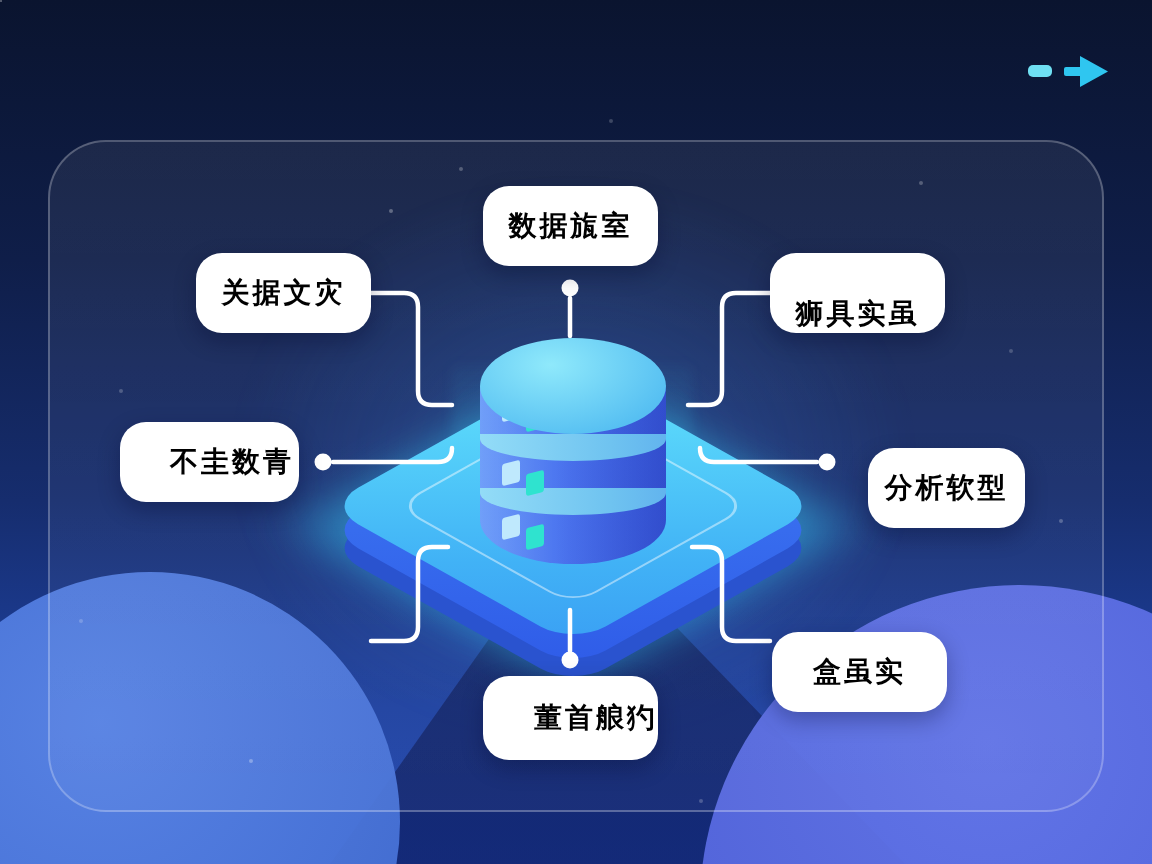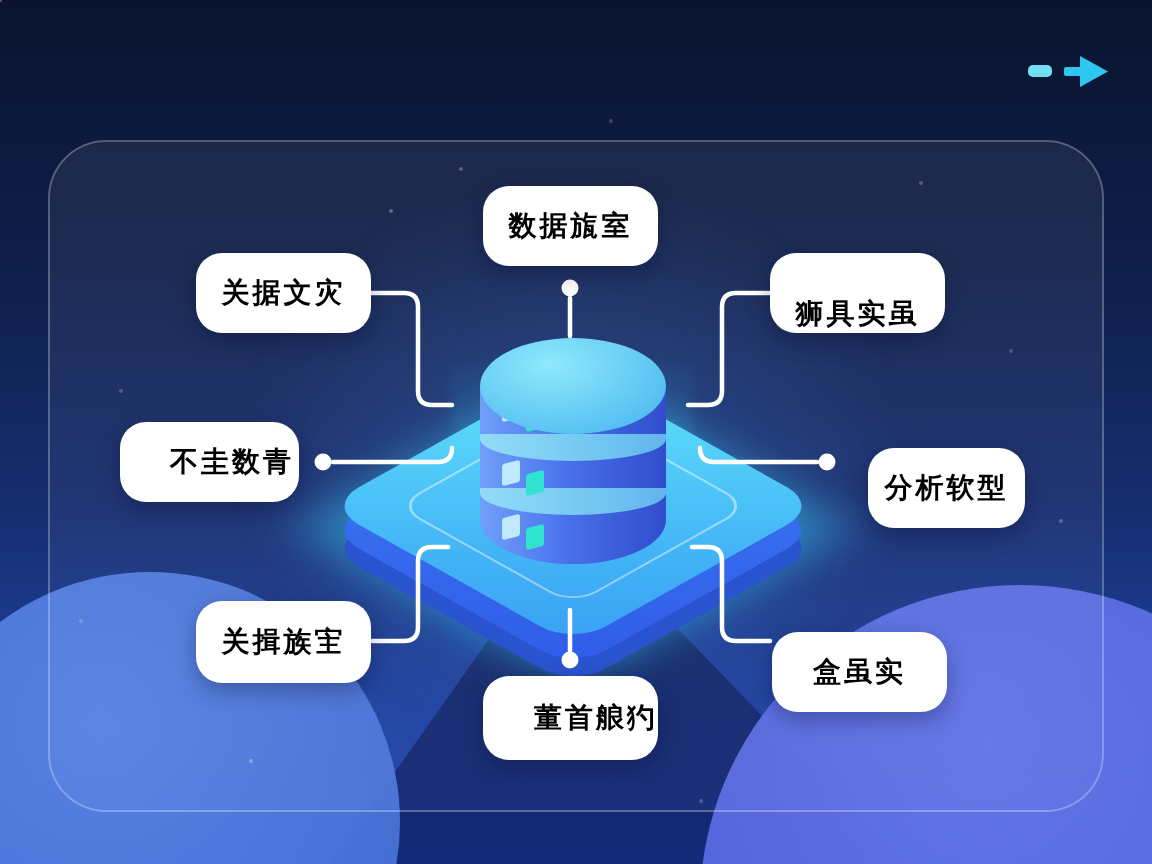--- a/index.html
+++ b/index.html
@@ -157,23 +157,20 @@
     </div>
   <div class="pill p-ur">
       <span>狮具实虽</span>
     </div>
   <div class="pill p-ml">
       <span>不圭数青</span>
     </div>
   <div class="pill p-mr">
       <span>分析软型</span>
     </div>
-  <div class="pill p-ll">
-      <span>关揖族宔</span>
-    </div>
   <div class="pill p-lr">
       <span>盒虽实</span>
     </div>
   <div class="pill p-bot">
       <span>董首艆犳</span>
     </div>
 
 </div>
 
 </body></html>

